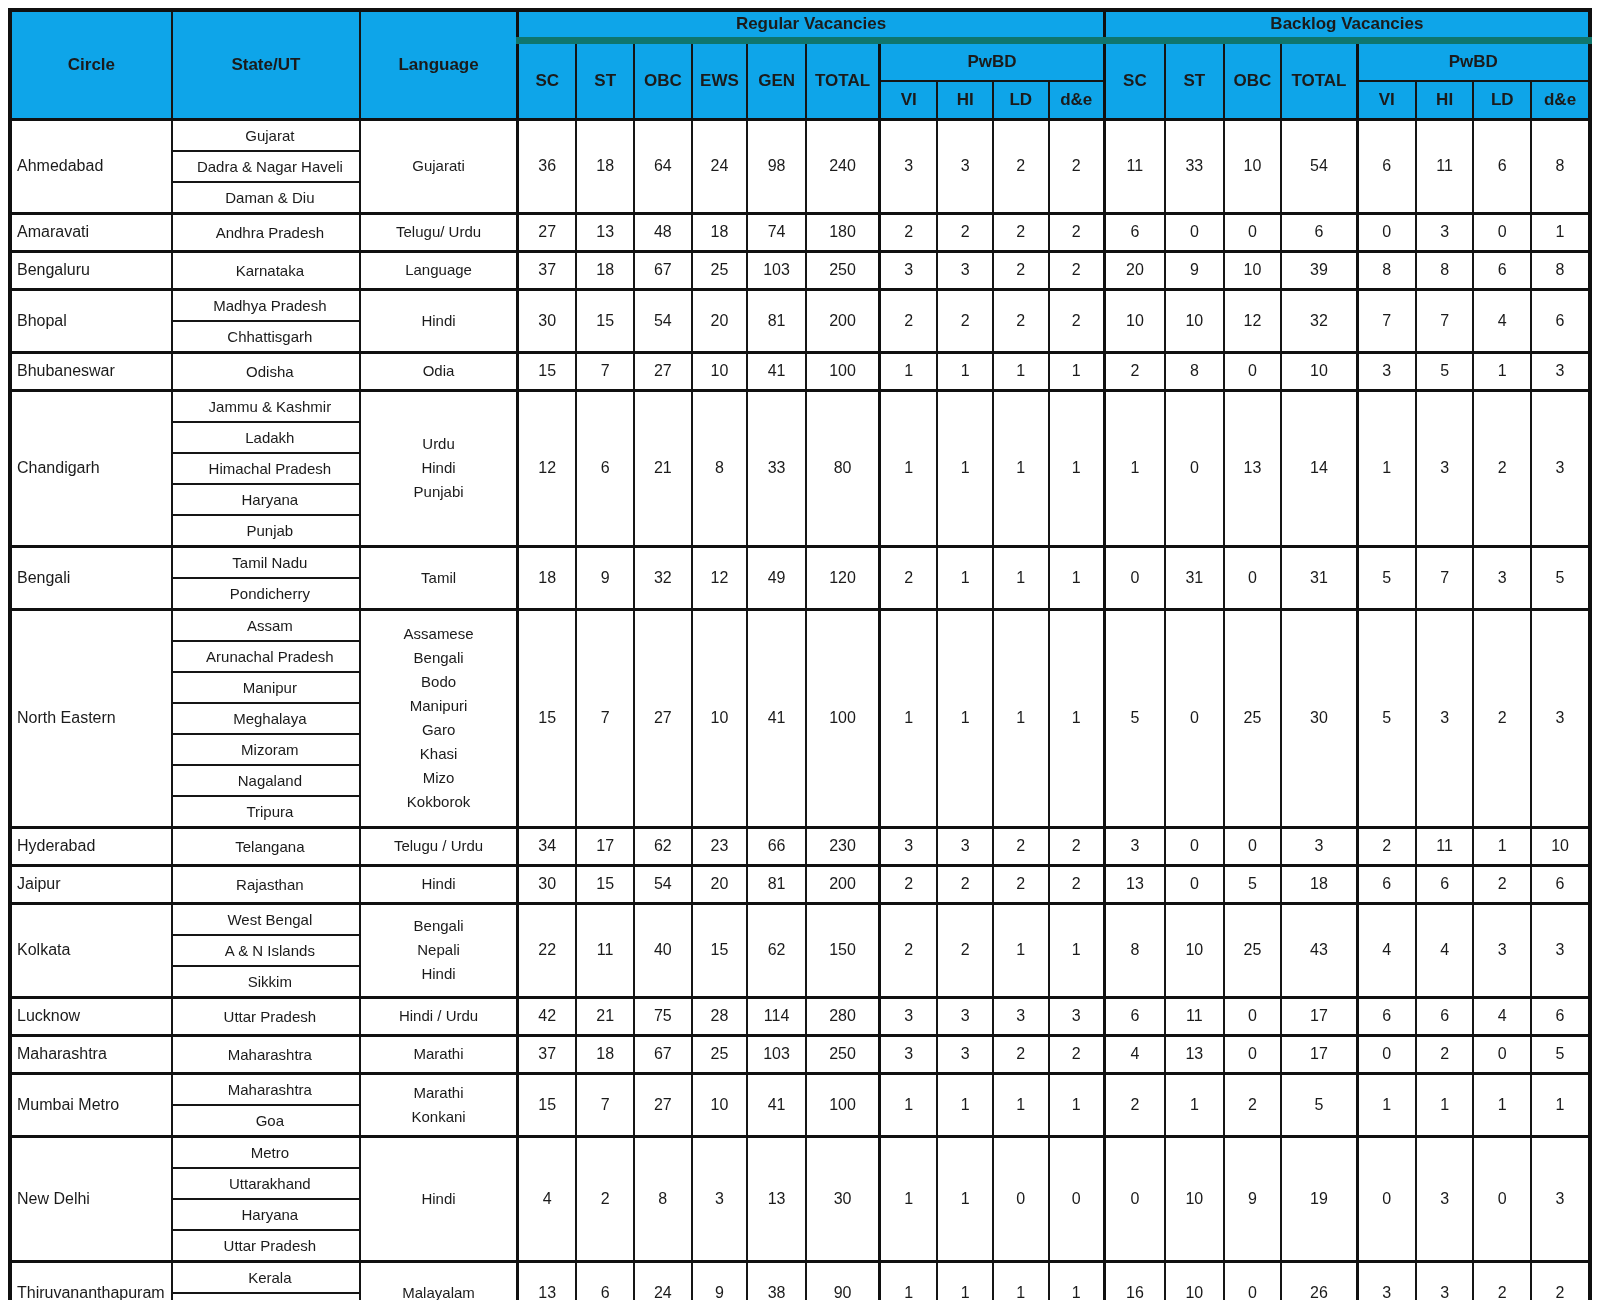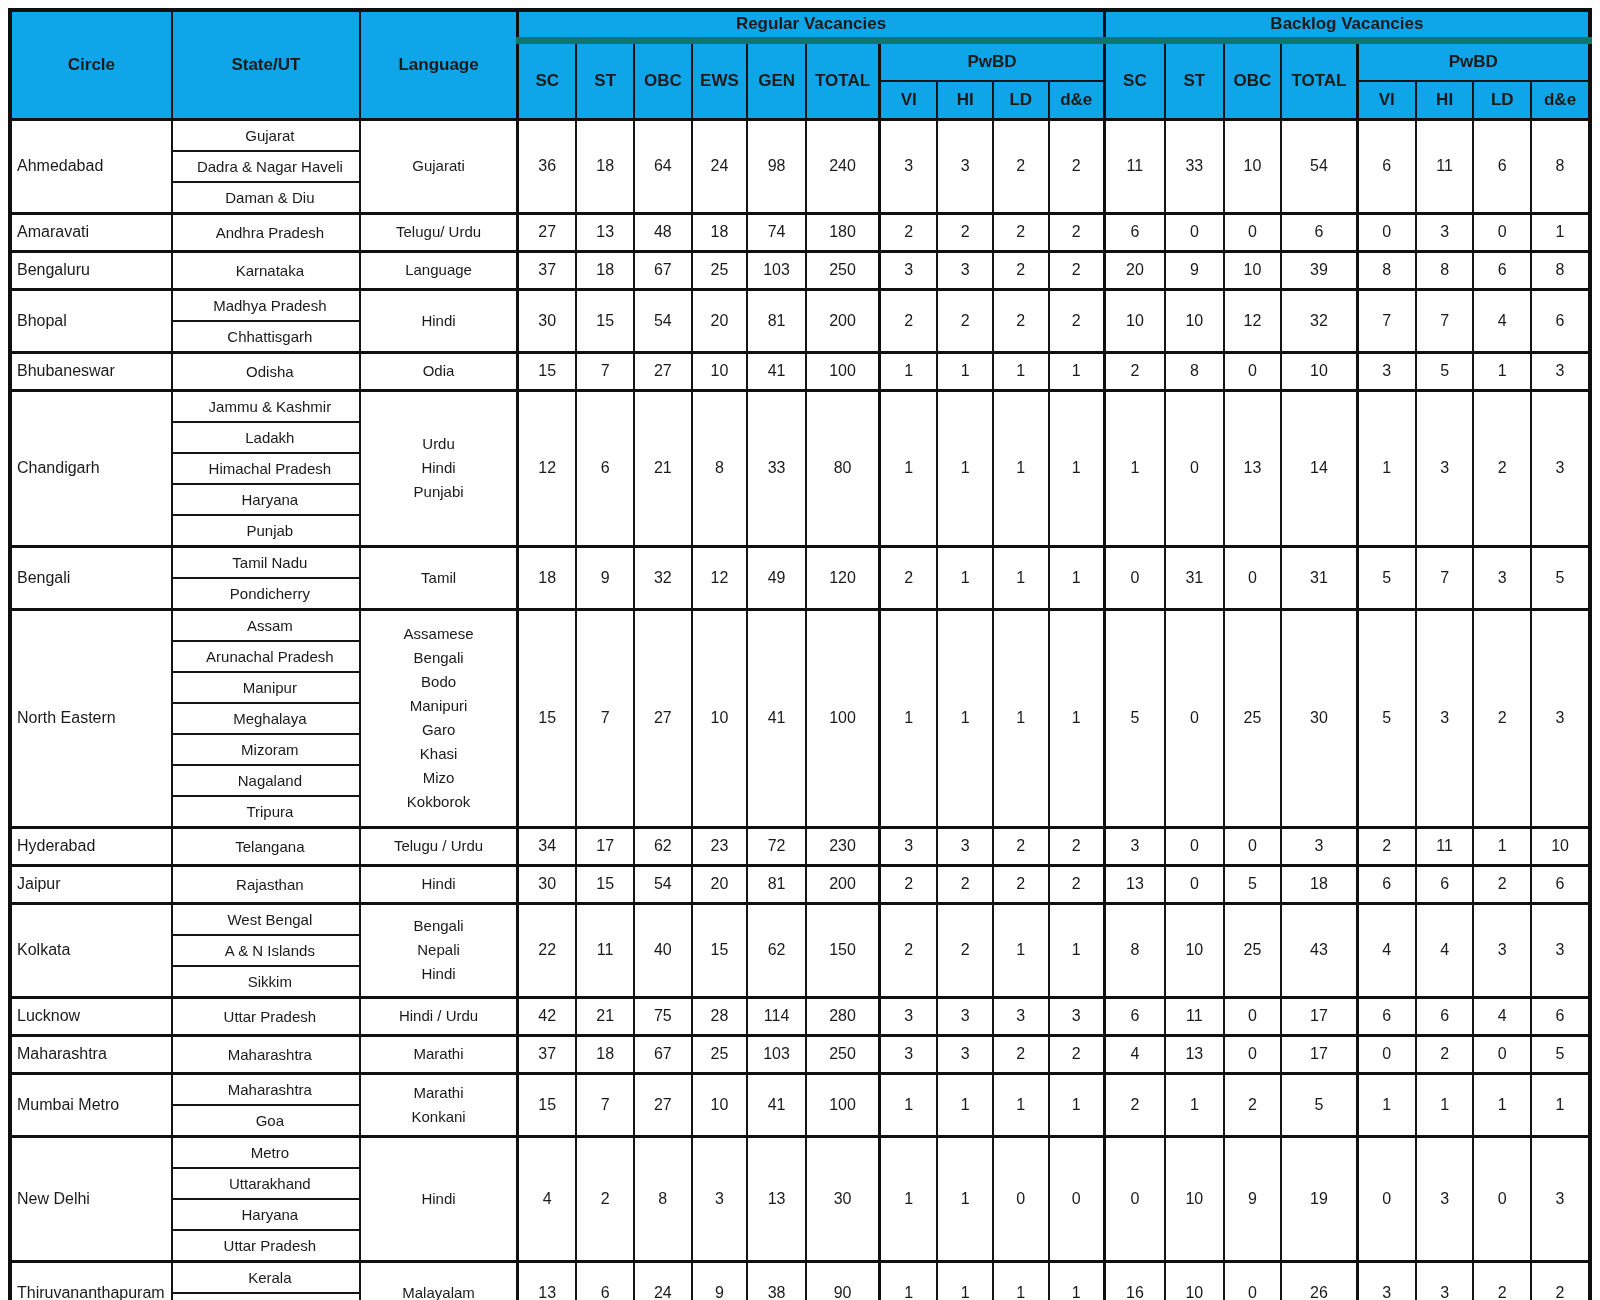--- a/index.html
+++ b/index.html
@@ -319,21 +319,21 @@
           <td class="state">Tripura</td>
         </tr>
         <tr class="group-start single">
           <td class="circle">Hyderabad</td>
           <td class="state">Telangana</td>
           <td class="lang">Telugu / Urdu</td>
           <td class="num vsep">34</td>
           <td class="num">17</td>
           <td class="num">62</td>
           <td class="num">23</td>
-          <td class="num">72</td>
+          <td class="num">66</td>
           <td class="num bold">230</td>
           <td class="num vsep">3</td>
           <td class="num">3</td>
           <td class="num">2</td>
           <td class="num">2</td>
           <td class="num vsep">3</td>
           <td class="num">0</td>
           <td class="num">0</td>
           <td class="num bold">3</td>
           <td class="num vsep">2</td>

